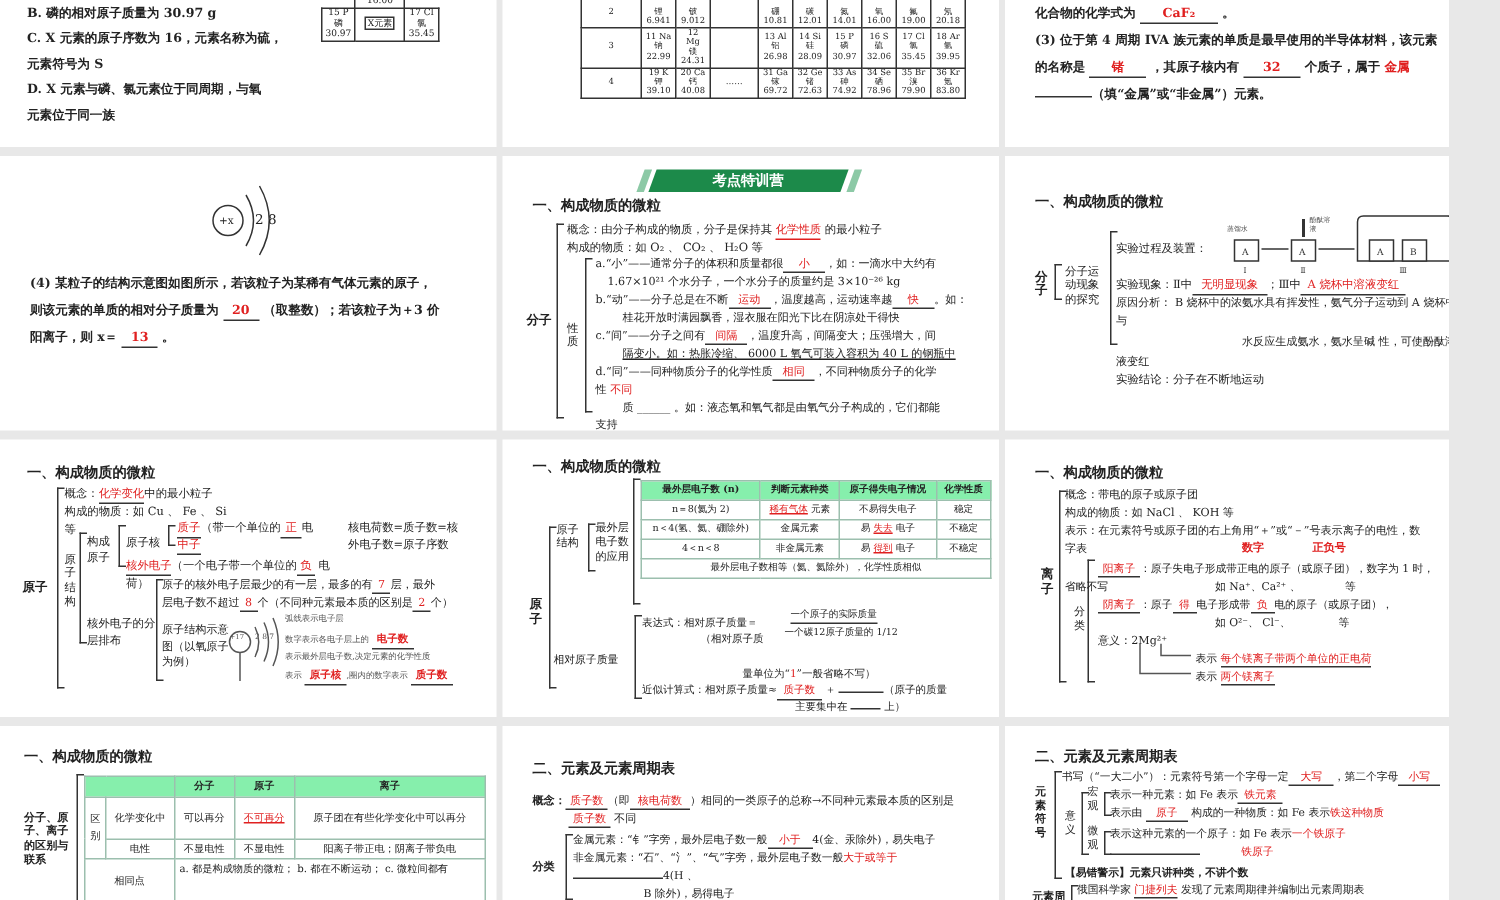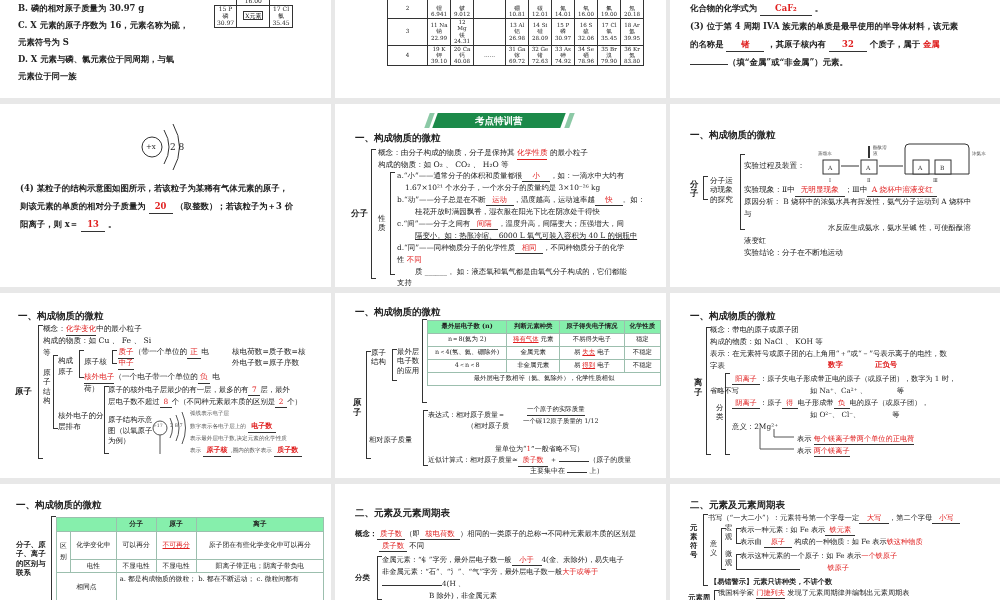--- a/index.html
+++ b/index.html
@@ -1,21 +1,21 @@
 <!DOCTYPE html>
 <html><head>
 <meta charset="utf-8">
 <style>
   * { box-sizing: border-box; margin: 0; padding: 0; }
   html, body { width: 1000px; height: 600px; overflow: hidden; background: #e8e8e8; }
   body { font-family: "DejaVu Serif", "Liberation Serif", serif; color: #222; position: relative; }
   .slide { position: absolute; background: #fff; overflow: hidden; font-size: 8.4px; line-height: 1.55; }
   .c0 { left: 0; width: 331px; }
   .c1 { left: 335px; width: 331px; }
-  .c2 { left: 670px; width: 330px; }
+  .c2 { left: 670px; width: 296px; }
   .r0 { top: 0; height: 98px; }
   .r1 { top: 104px; height: 183px; }
   .r2 { top: 293px; height: 185px; }
   .r3 { top: 484px; height: 116px; }
   .abs { position: absolute; white-space: nowrap; }
   .red { color: #e02020; }
   .ul { border-bottom: 1px solid #333; display: inline-block; min-width: 28px; text-align: center; }
   .ul-red { border-bottom: 1px solid #e02020; }
   .bold { font-weight: bold; }
   .sec-title { font-family: "DejaVu Sans", "Liberation Sans", sans-serif; font-weight: bold; font-size: 9.5px; }
@@ -527,21 +527,21 @@
   <div class="bracket" style="left:42px;top:72px;height:44px;"></div>
   <div class="abs" style="left:47px;top:70px;font-size:7.2px;">
     <span>金属元素：“钅”字旁，最外层电子数一般</span><span class="ul red" style="min-width:30px;">小于</span><span>4(金、汞除外)，易失电子</span>
   </div>
   <div class="abs" style="left:47px;top:82px;font-size:7.2px;">
     <span>非金属元素：“石”、“氵”、“气”字旁，最外层电子数一般</span><span class="red">大于或等于</span>
   </div>
   <div class="abs" style="left:47px;top:94px;font-size:7.2px;">
     <span class="ul" style="min-width:60px;"></span><span>4(H 、</span>
   </div>
-  <div class="abs" style="left:94px;top:106px;font-size:7.2px;">B 除外)，非金属元素</div>
+  <div class="abs" style="left:94px;top:106px;font-size:7.2px;">B 除外)，易得电子</div>
 </div>
 
 <div class="slide c2 r3">
   <div class="abs sec-title" style="left:20px;top:14px;">二、元素及元素周期表</div>
   <div class="abs bold" style="left:20px;top:40px;width:9px;white-space:normal;line-height:1.2;font-size:7.4px;">元素符号</div>
   <div class="bracket" style="left:33px;top:30px;height:72px;"></div>
   <div class="abs" style="left:38px;top:28px;font-size:7.2px;">
     <span>书写（“一大二小”）：元素符号第一个字母一定</span><span class="ul red" style="min-width:30px;">大写</span><span>，第二个字母</span><span class="ul red">小写</span>
   </div>
   <div class="abs" style="left:40px;top:56px;font-size:7.2px;width:9px;white-space:normal;line-height:1.2;">意义</div>

